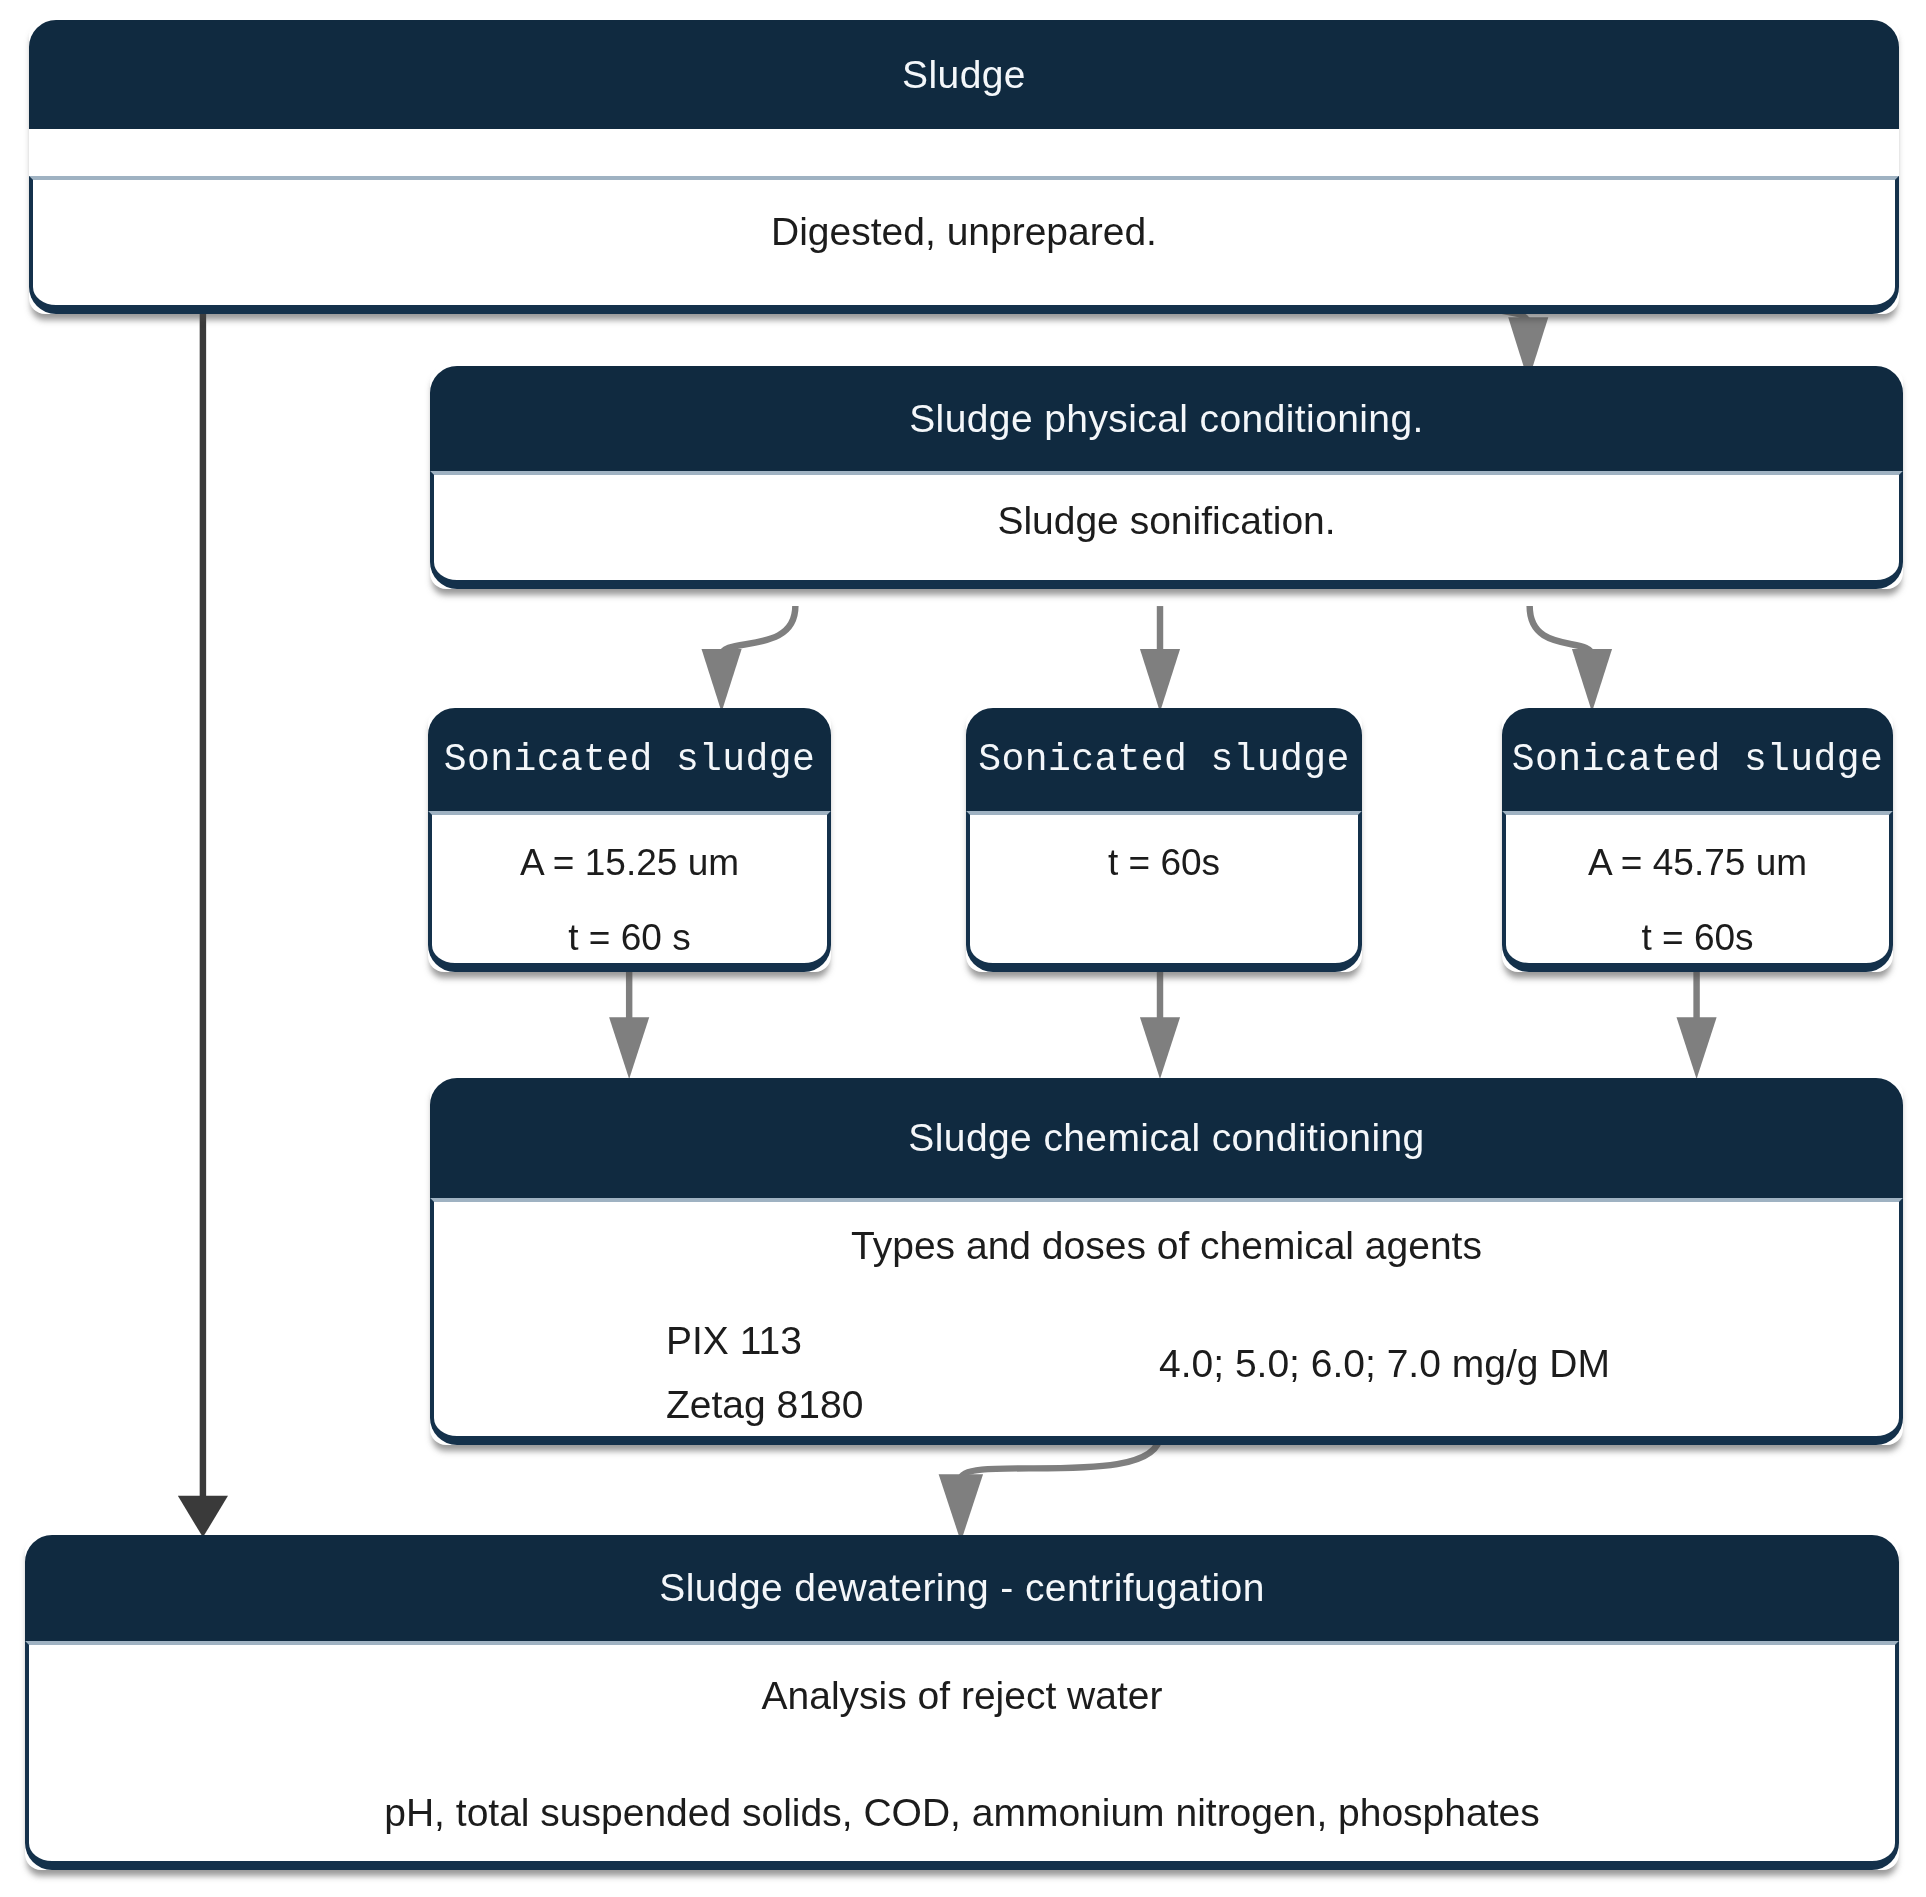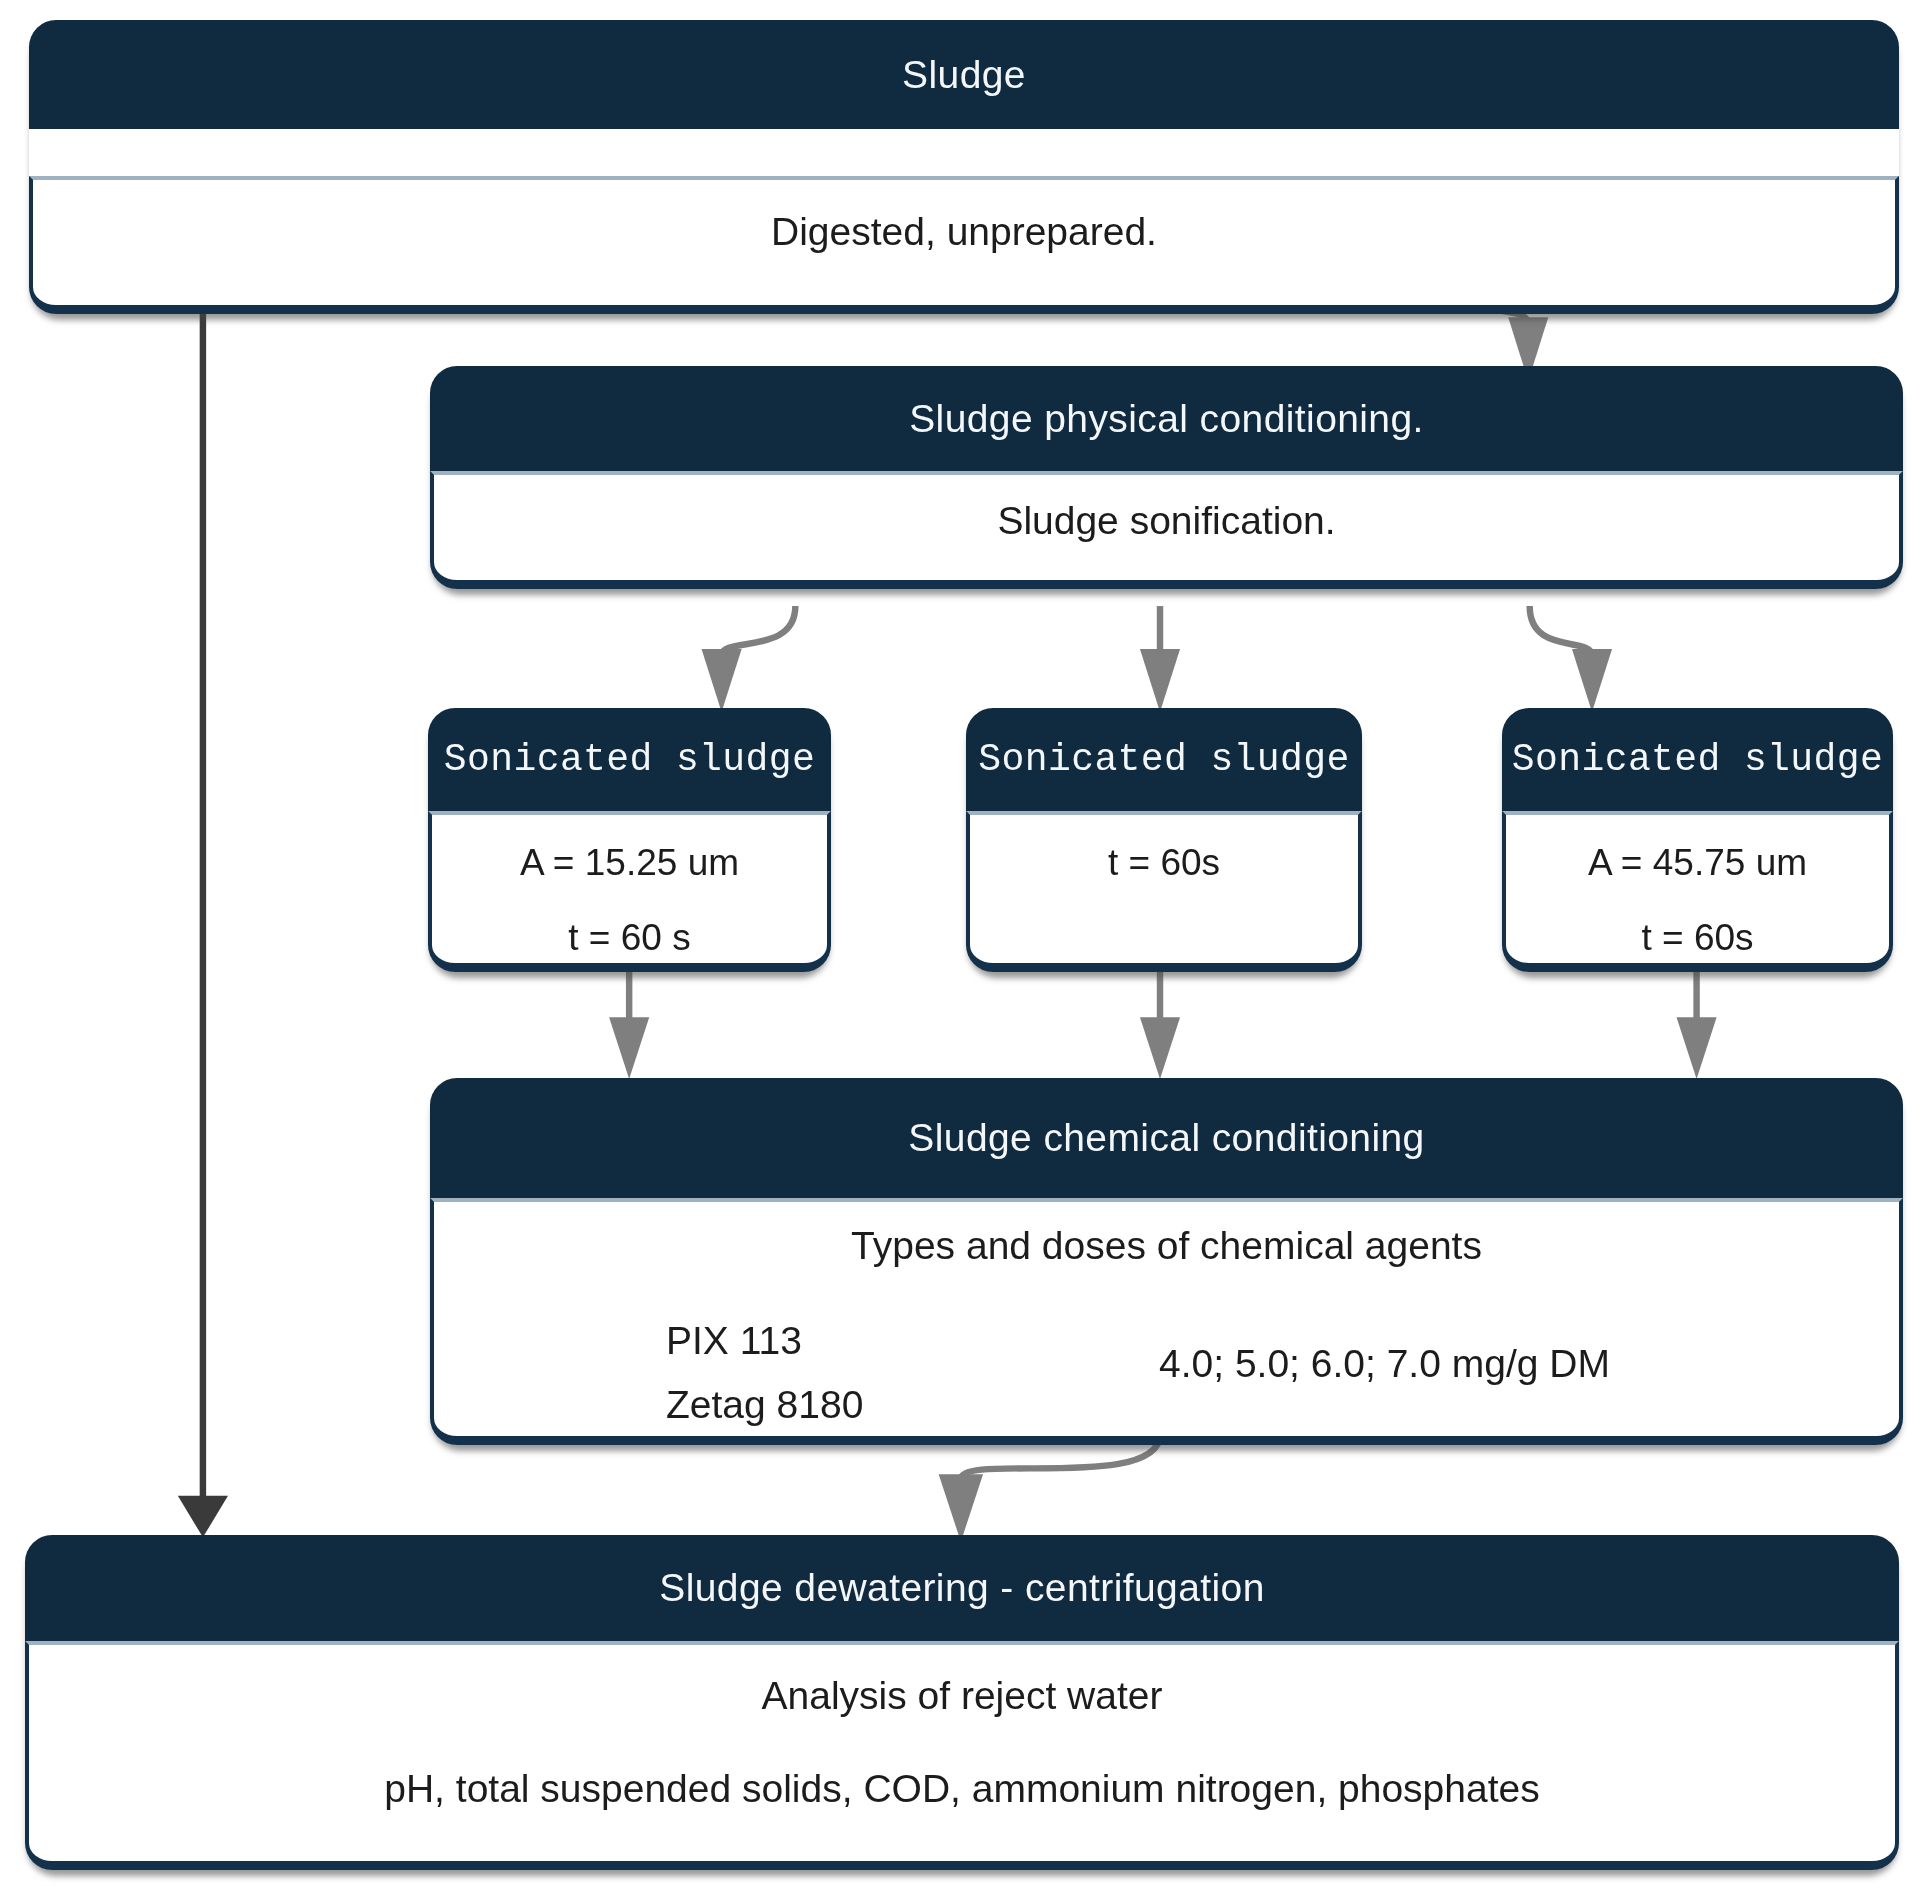--- a/index.html
+++ b/index.html
@@ -21,21 +21,21 @@
     position:relative;
     overflow:hidden;
   }
   #canvas{position:absolute;left:0;top:0;width:1926px;height:1897px;}
   svg#arrow-layer{position:absolute;left:0;top:0;z-index:1;}
   .arrow{stroke:var(--arrow);stroke-width:9;fill:none;}
   .arrow-head{fill:var(--arrow);stroke:none;}
   .arrow-dark{stroke:var(--arrow-dark);stroke-width:9;fill:none;}
   .arrow-dark-head{fill:var(--arrow-dark);stroke:none;}
 
-  .box{position:absolute;z-index:2;border-radius:31px;
+  .box{position:absolute;z-index:2;border-radius:16px;
        box-shadow:0 7.2px 6.4px -2.1px rgba(70,70,70,.55);}
   .hd{background:var(--header-bg);color:var(--header-text);
       border-radius:27px 27px 0 0;
       display:flex;align-items:center;justify-content:center;
       font-size:39px;letter-spacing:0.4px;}
   .bd{background:#fff;box-sizing:border-box;
       border:4.3px solid var(--border);
       border-top:4.3px solid var(--separator);
       border-bottom-width:9.3px;
       border-radius:0 0 27px 27px;
@@ -63,21 +63,21 @@
   #box-chemical .hd{height:120px;}
   #box-chemical .bd{height:247px;text-align:left;}
   #box-chemical .subtitle{position:absolute;left:0;right:0;top:21.5px;text-align:center;}
   #box-chemical .agents{position:absolute;left:232px;top:107px;line-height:64px;}
   #box-chemical .doses{position:absolute;left:725px;top:140px;}
 
   #box-dewatering{left:25px;top:1535px;width:1874px;}
   #box-dewatering .hd{height:106px;}
   #box-dewatering .bd{height:229px;}
   #box-dewatering .line1{padding-top:29px;}
-  #box-dewatering .line2{margin-top:49px;}
+  #box-dewatering .line2{margin-top:73px;}
 </style>
 </head>
 <body>
 
 <div id="canvas">
 
   <svg id="arrow-layer" width="1926" height="1897" viewBox="0 0 2688 2648">
 
     <g>
       <path class="arrow-dark" d="M283,374 L283,2092"></path>

